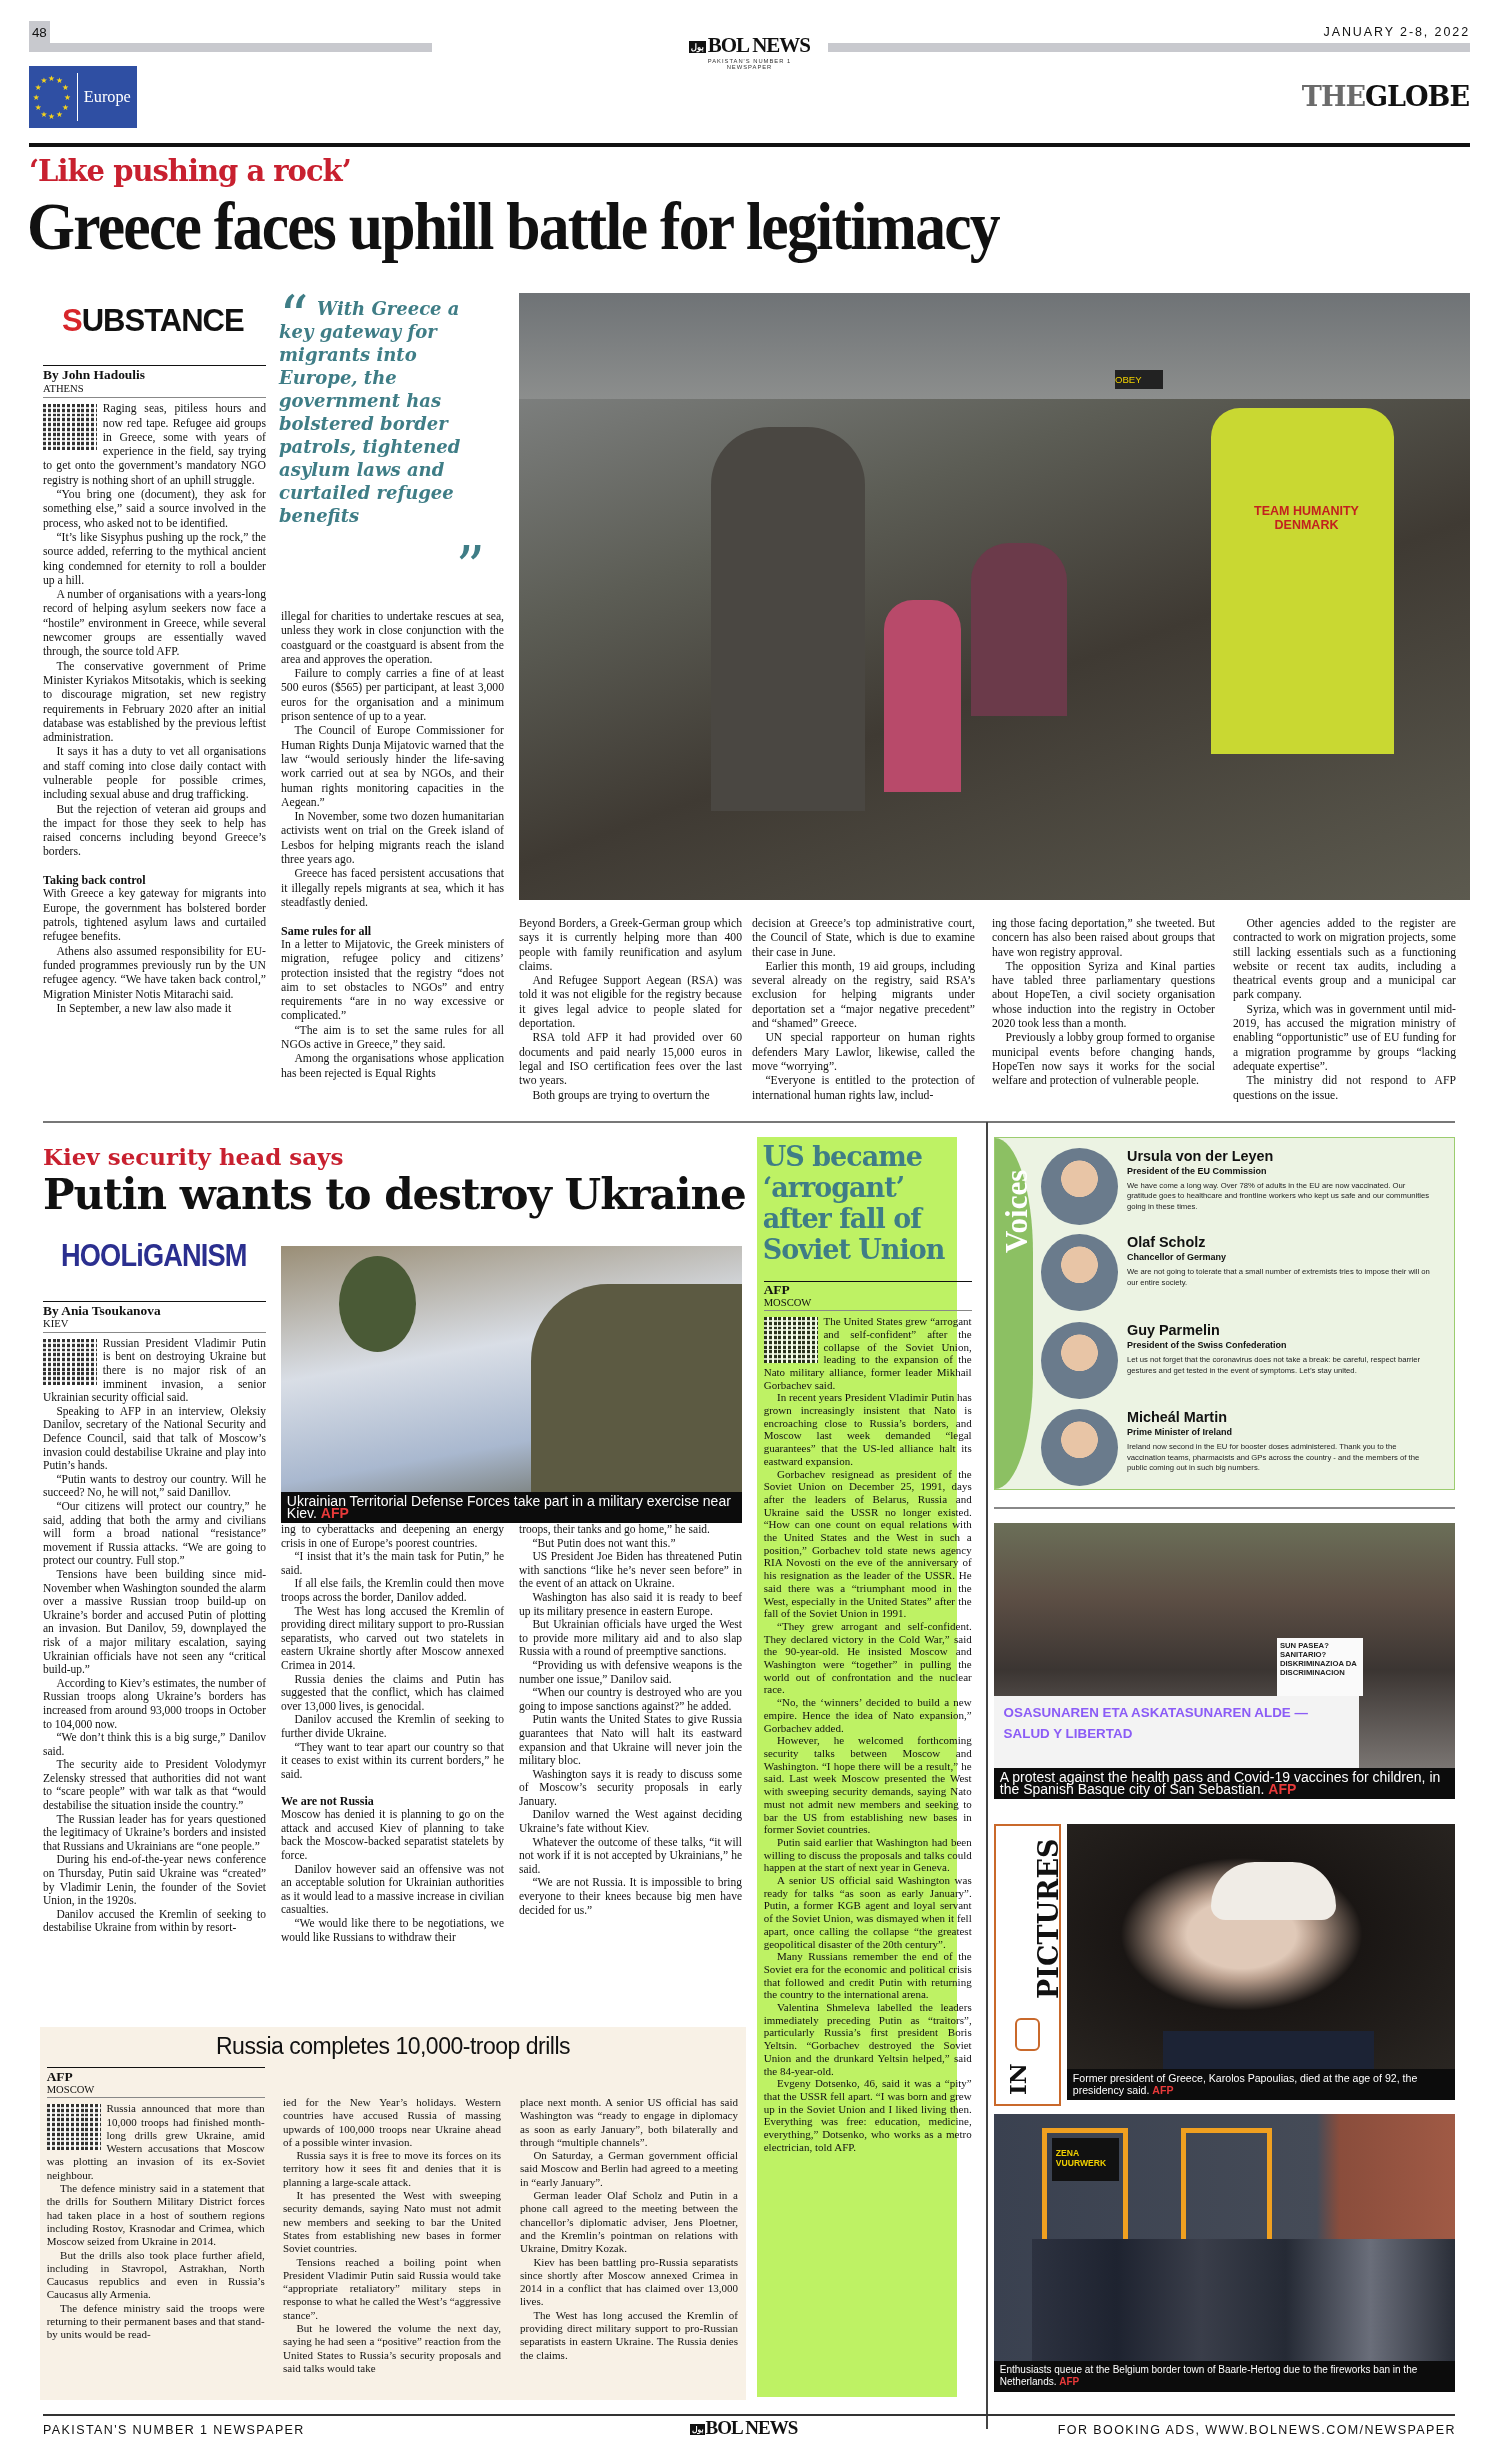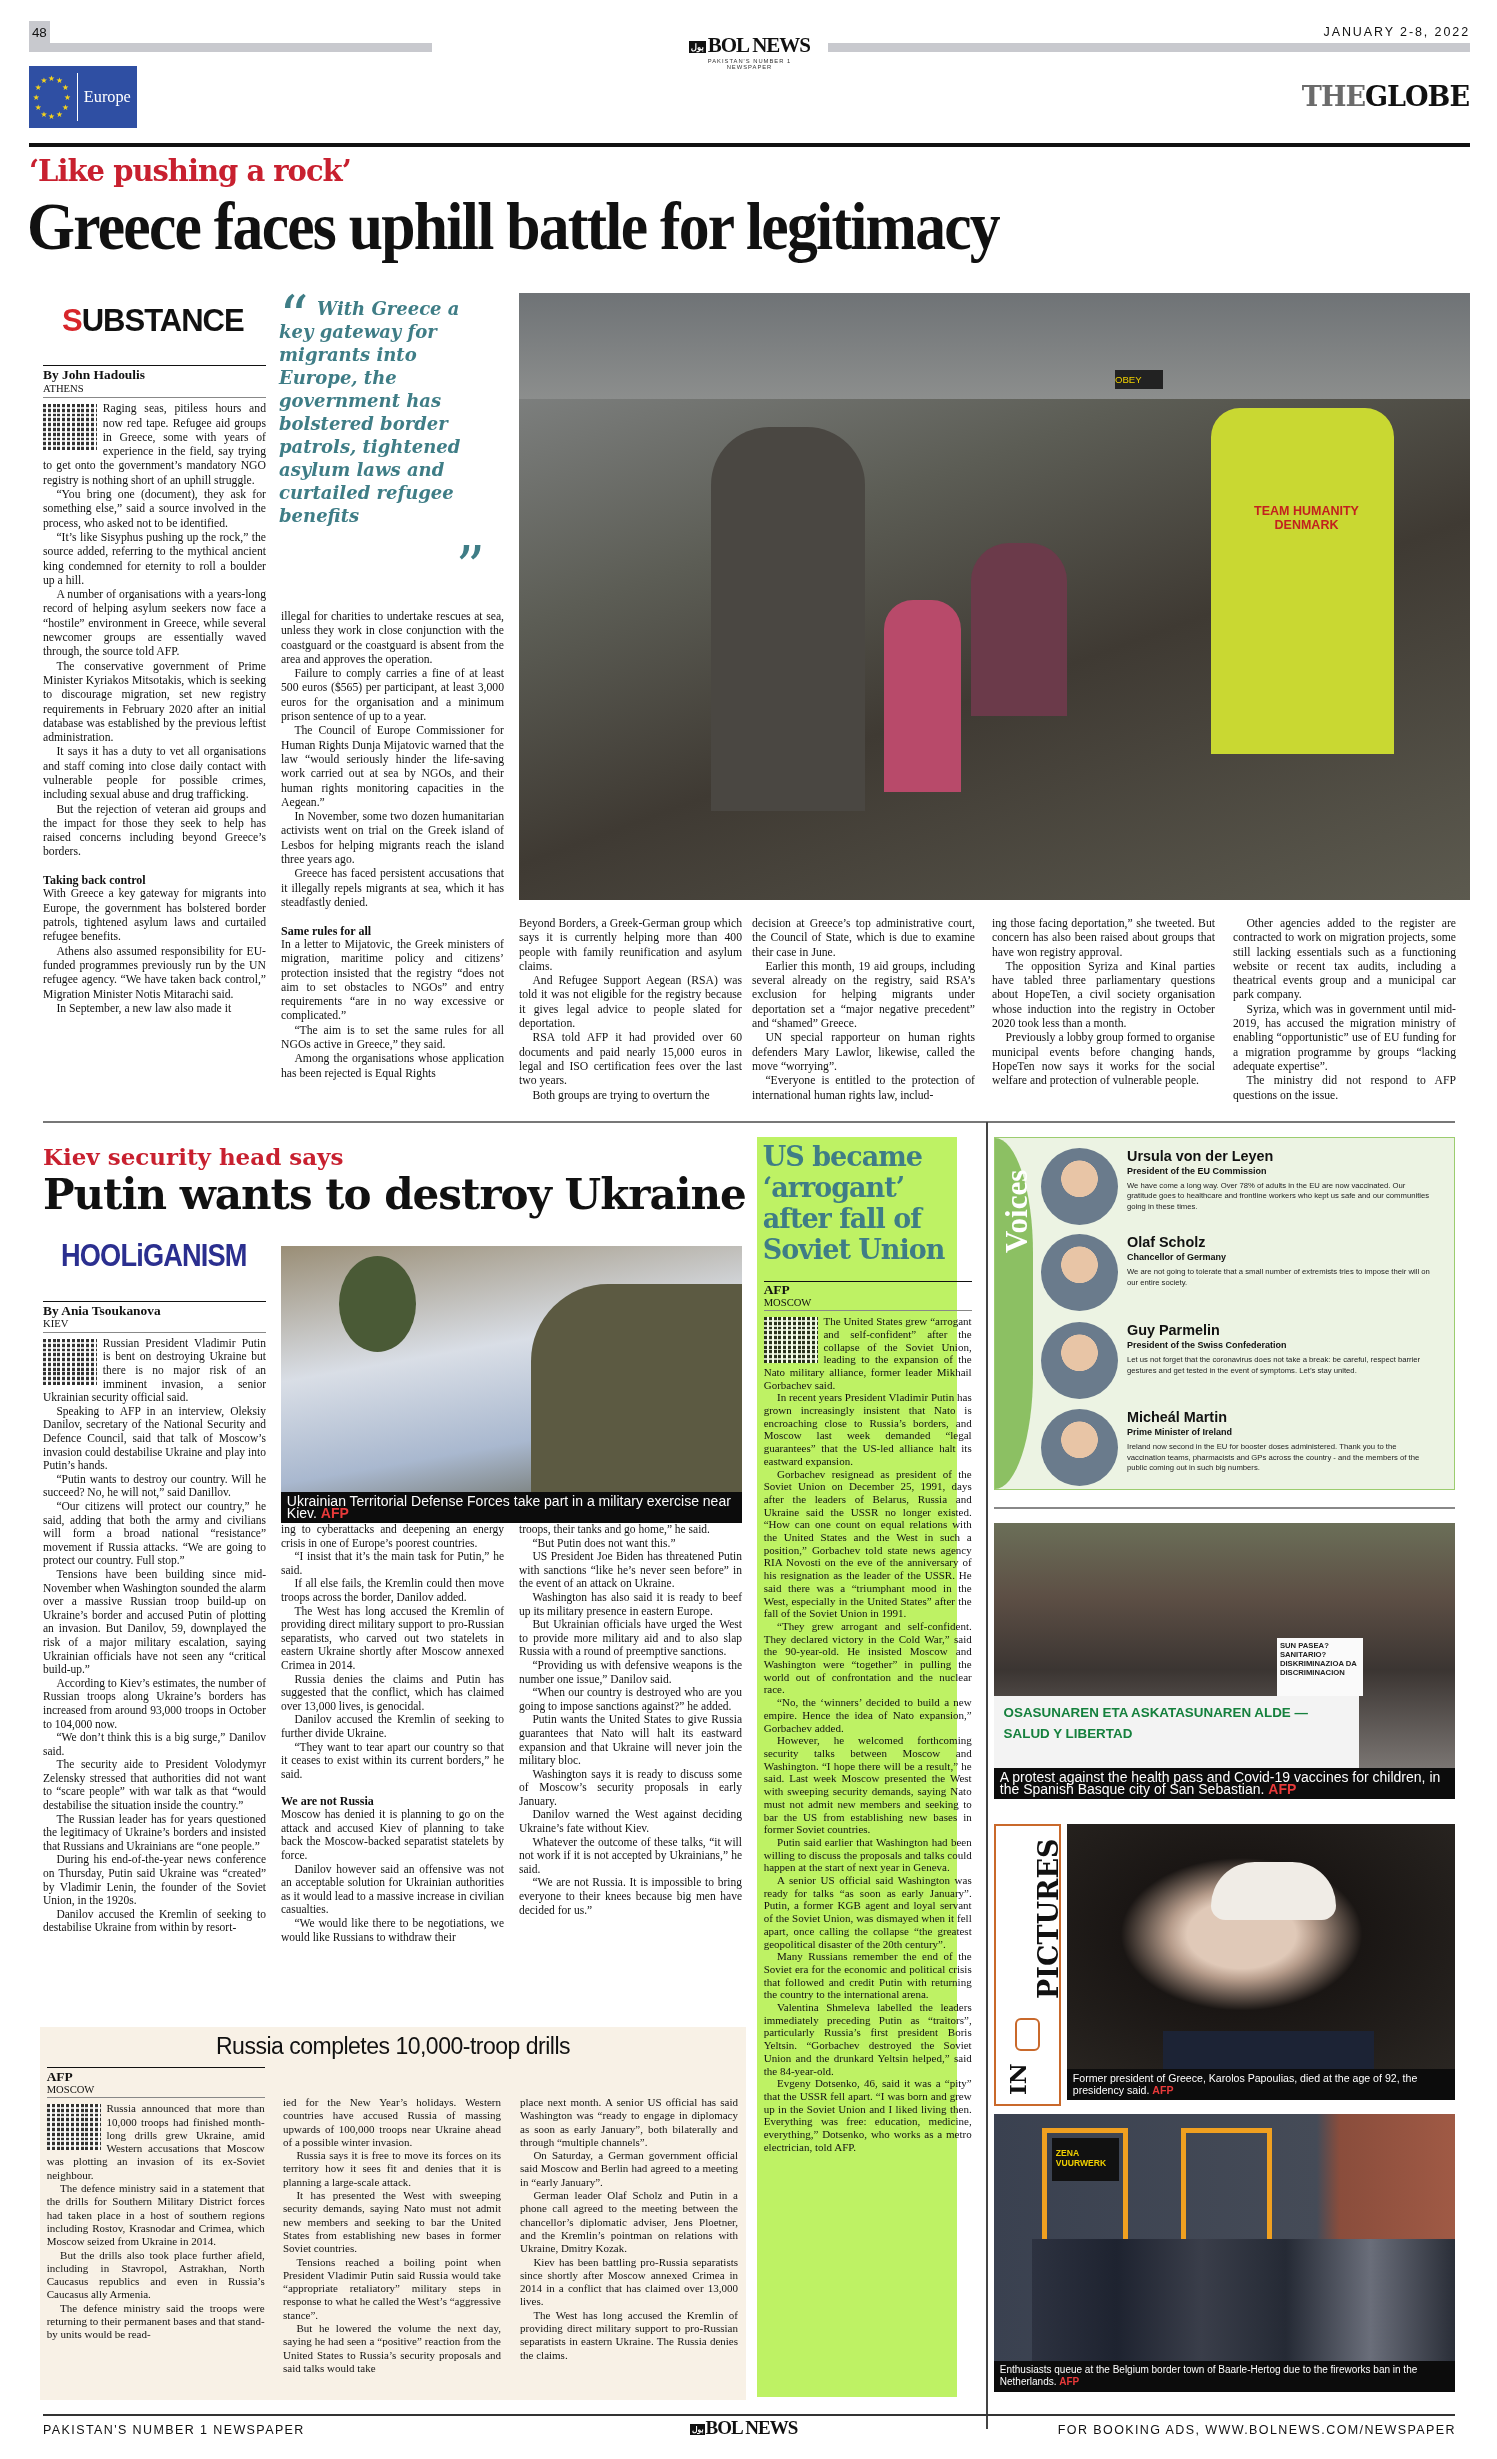--- a/index.html
+++ b/index.html
@@ -118,21 +118,21 @@
   <div style="position:absolute;right:4.8px;bottom:-9.6px;font-size:58px;color:#3f7d86;font-family:'DejaVu Serif',serif">”</div>
 </div>
 
 <div class="abs col" style="left:281px;top:610px;width:223px">
   <p class="noi">illegal for charities to undertake rescues at sea, unless they work in close conjunction with the coastguard or the coastguard is absent from the area and approves the operation.</p>
   <p>Failure to comply carries a fine of at least 500 euros ($565) per participant, at least 3,000 euros for the organisation and a minimum prison sentence of up to a year.</p>
   <p>The Council of Europe Commissioner for Human Rights Dunja Mijatovic warned that the law “would seriously hinder the life-saving work carried out at sea by NGOs, and their human rights monitoring capacities in the Aegean.”</p>
   <p>In November, some two dozen humanitarian activists went on trial on the Greek island of Lesbos for helping migrants reach the island three years ago.</p>
   <p>Greece has faced persistent accusations that it illegally repels migrants at sea, which it has steadfastly denied.</p>
   <h4>Same rules for all</h4>
-  <p class="noi">In a letter to Mijatovic, the Greek ministers of migration, maritime policy and citizens’ protection insisted that the registry “does not aim to set obstacles to NGOs” and entry requirements “are in no way excessive or complicated.”</p>
+  <p class="noi">In a letter to Mijatovic, the Greek ministers of migration, refugee policy and citizens’ protection insisted that the registry “does not aim to set obstacles to NGOs” and entry requirements “are in no way excessive or complicated.”</p>
   <p>“The aim is to set the same rules for all NGOs active in Greece,” they said.</p>
   <p>Among the organisations whose application has been rejected is Equal Rights</p>
 </div>
 
 <div class="abs photo" style="left:519px;top:293px;width:951px;height:607px;background:linear-gradient(160deg,#8b8e90 0%,#5c5d55 35%,#3f3a33 60%,#5c5a4f 100%)">
   <div style="position:absolute;left:0;top:0;width:100%;height:106px;background:linear-gradient(180deg,#6f7376,#8c8e8d)"></div>
   <div style="position:absolute;left:692px;top:115px;width:183px;height:346px;background:#c9d832;border-radius:29px 29px 0 0"></div>
   <div style="position:absolute;left:730px;top:211px;width:115px;color:#c3211e;font-family:'Liberation Sans',sans-serif;font-weight:bold;font-size:12.5px;text-align:center">TEAM HUMANITY DENMARK</div>
   <div style="position:absolute;left:596px;top:77px;width:48px;height:19px;background:#222;color:#f0d000;font-size:9.6px;font-family:'Liberation Sans',sans-serif;line-height:19px">OBEY</div>
   <div style="position:absolute;left:192px;top:134px;width:154px;height:384px;background:#4a4742;border-radius:58px 58px 0 0"></div>
@@ -272,21 +272,21 @@
     <div class="avatar"></div>
     <div class="nm">Guy Parmelin</div>
     <div class="rl">President of the Swiss Confederation</div>
     <div class="qt">Let us not forget that the coronavirus does not take a break: be careful, respect barrier gestures and get tested in the event of symptoms. Let’s stay united.</div>
   </div>
 </div>
 
 <div class="abs" style="left:994px;top:1507px;width:461px;height:1.9px;background:#888"></div>
 
 <div class="abs photo" style="left:994px;top:1523px;width:461px;height:245px;background:linear-gradient(180deg,#6b6f58 0%,#5d4f45 30%,#3b3532 60%,#7a7572 100%)">
-  <div style="position:absolute;left:0;top:173px;width:365px;height:72px;background:#f3f3f3;color:#15803d;font-family:'Liberation Sans',sans-serif;font-weight:bold;font-size:13.4px;padding:5.8px 9.6px;line-height:21px">OSASUNAREN ETA ASKATASUNAREN ALDE — SALUD Y LIBERTAD</div>
+  <div style="position:absolute;left:0;top:173px;width:365px;height:72px;background:#f3f3f3;color:#8b5cf6;font-family:'Liberation Sans',sans-serif;font-weight:bold;font-size:13.4px;padding:5.8px 9.6px;line-height:21px">OSASUNAREN ETA ASKATASUNAREN ALDE — SALUD Y LIBERTAD</div>
   <div style="position:absolute;left:283px;top:115px;width:86px;height:58px;background:#fafafa;color:#222;font-family:'Liberation Sans',sans-serif;font-weight:bold;font-size:7.7px;padding:2.9px">SUN PASEA? SANITARIO? DISKRIMINAZIOA DA DISCRIMINACION</div>
 </div>
 <div class="abs caption" style="left:994px;top:1768px;width:461px">
   <span>A protest against the health pass and Covid-19 vaccines for children, in the Spanish Basque city of San Sebastian.</span> <span class="afp">AFP</span>
 </div>
 
 <div class="abs" style="left:994px;top:1824px;width:67px;height:282px;border:2.9px solid #c9692b;background:#fff">
   <div style="position:absolute;left:46px;top:7.7px;transform:rotate(90deg) rotate(180deg);transform-origin:left top;font-family:'DejaVu Serif',serif;font-weight:bold;font-size:27px;white-space:nowrap;left:37px;top:173px;transform:rotate(-90deg);transform-origin:left top">PICTURES</div>
   <div style="position:absolute;left:7.7px;top:269px;transform:rotate(-90deg);transform-origin:left top;font-family:'DejaVu Serif',serif;font-weight:bold;font-size:23px">IN</div>
   <div style="position:absolute;left:19px;top:192px;width:25px;height:33px;border:2.9px solid #c9692b;border-radius:5.8px"></div>

